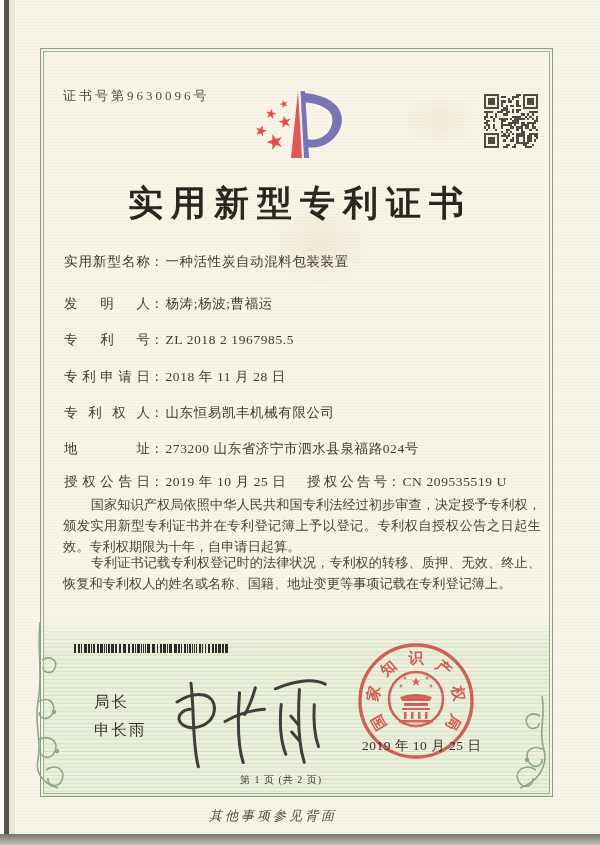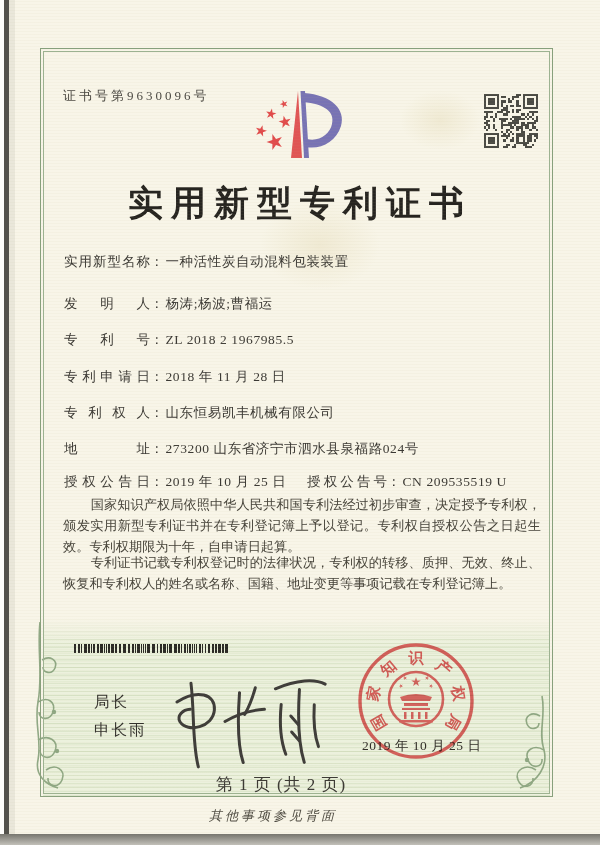--- a/index.html
+++ b/index.html
@@ -45,21 +45,21 @@
   .director{position:absolute;left:94px;font-size:15.5px;letter-spacing:2px;color:#33312c;}
   .d1{top:692px}.d2{top:720px}
   .sealdate{position:absolute;left:362px;top:737px;font-size:13.5px;letter-spacing:.5px;
             color:#33302a;white-space:nowrap;z-index:2;}
   .sealsvg{position:absolute;left:352px;top:637px;z-index:3;mix-blend-mode:multiply;opacity:.92;}
   .signature{position:absolute;left:165px;top:668px;z-index:1;transform:rotate(-3deg);}
   .barcode{position:absolute;left:74px;top:644px;}
   .qr{position:absolute;left:484px;top:92px;}
   .logo{position:absolute;left:240px;top:78px;}
   .pagenum{position:absolute;left:156px;top:773px;width:250px;text-align:center;
-           font-size:17px;letter-spacing:1px;color:#3d3b35;z-index:2;}
+           font-size:10px;letter-spacing:1px;color:#3d3b35;z-index:2;}
   .backnote{position:absolute;left:168px;top:807px;width:210px;text-align:center;
             font-size:13px;font-style:italic;letter-spacing:3px;color:#4e4b42;}
 </style>
 </head>
 <body>
 
 <div class="page">
 
   <svg width="0" height="0" style="position:absolute" aria-hidden="true">
     <defs>

